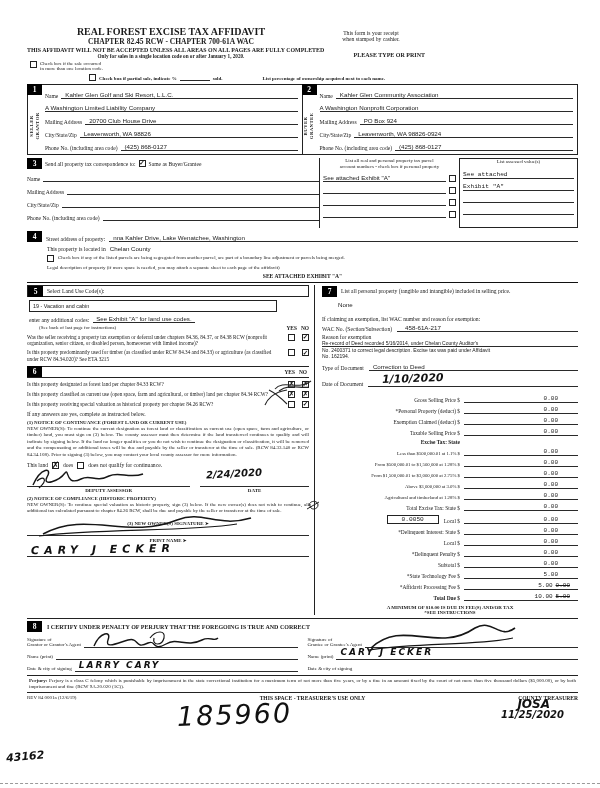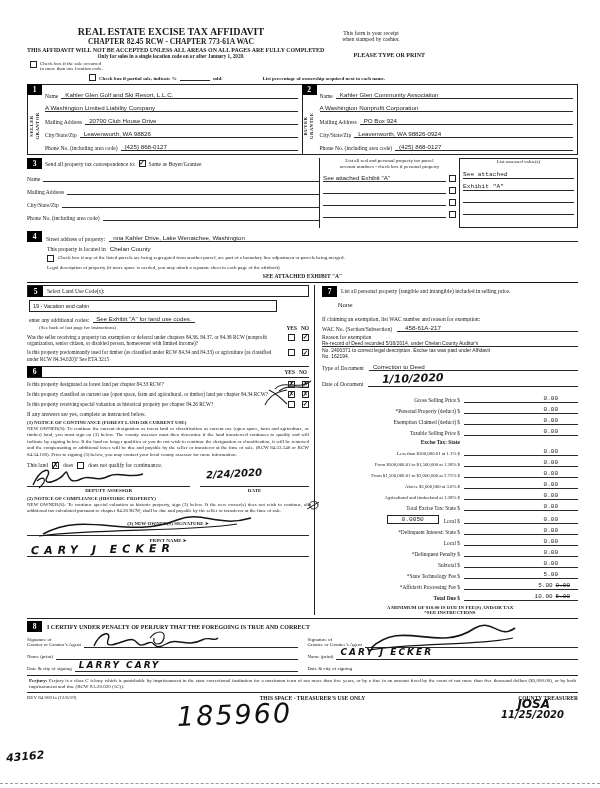--- a/index.html
+++ b/index.html
@@ -86,22 +86,22 @@
 svg.sig{position:absolute;overflow:visible}
 </style>
 </head>
 <body>
 
 <div class="page">
 <div class="form">
 
   <div class="hdr">
     <div class="titleblock">
-      <div class="t1">REAL ESTATE EXCISE TAX AFFIDAVIT</div>
-      <div class="t2">CHAPTER 82.45 RCW - CHAPTER 773-61A WAC</div>
+      <div class="t1">REAL FOREST EXCISE TAX AFFIDAVIT</div>
+      <div class="t2">CHAPTER 82.45 RCW - CHAPTER 700-61A WAC</div>
       <div class="t3">THIS AFFIDAVIT WILL NOT BE ACCEPTED UNLESS ALL AREAS ON ALL PAGES ARE FULLY COMPLETED</div>
       <div class="t4">Only for sales in a single location code on or after January 1, 2020.</div>
     </div>
     <div class="receipt">
       <div>This form is your receipt</div>
       <div>when stamped by cashier.</div>
       <div class="ptp">PLEASE TYPE OR PRINT</div>
     </div>
   </div>
 

